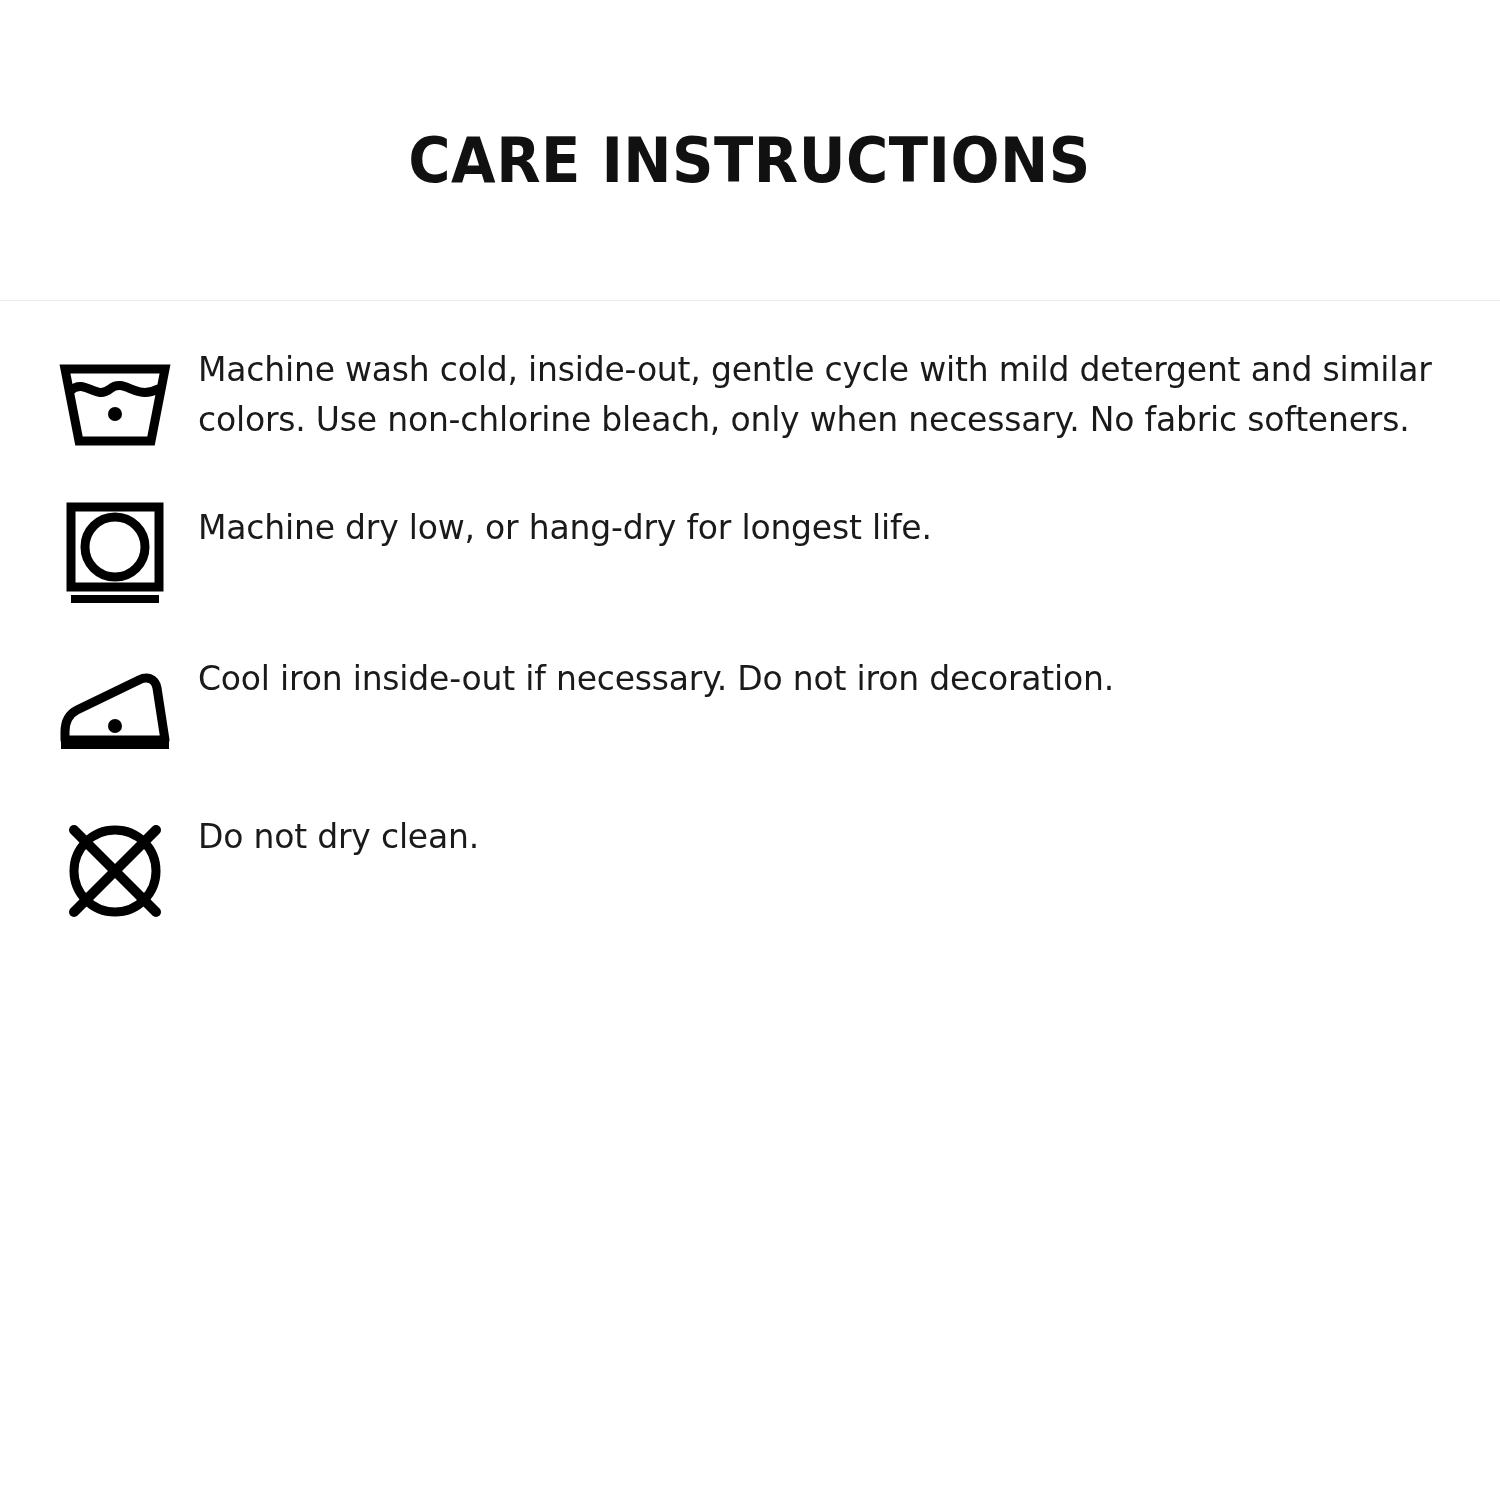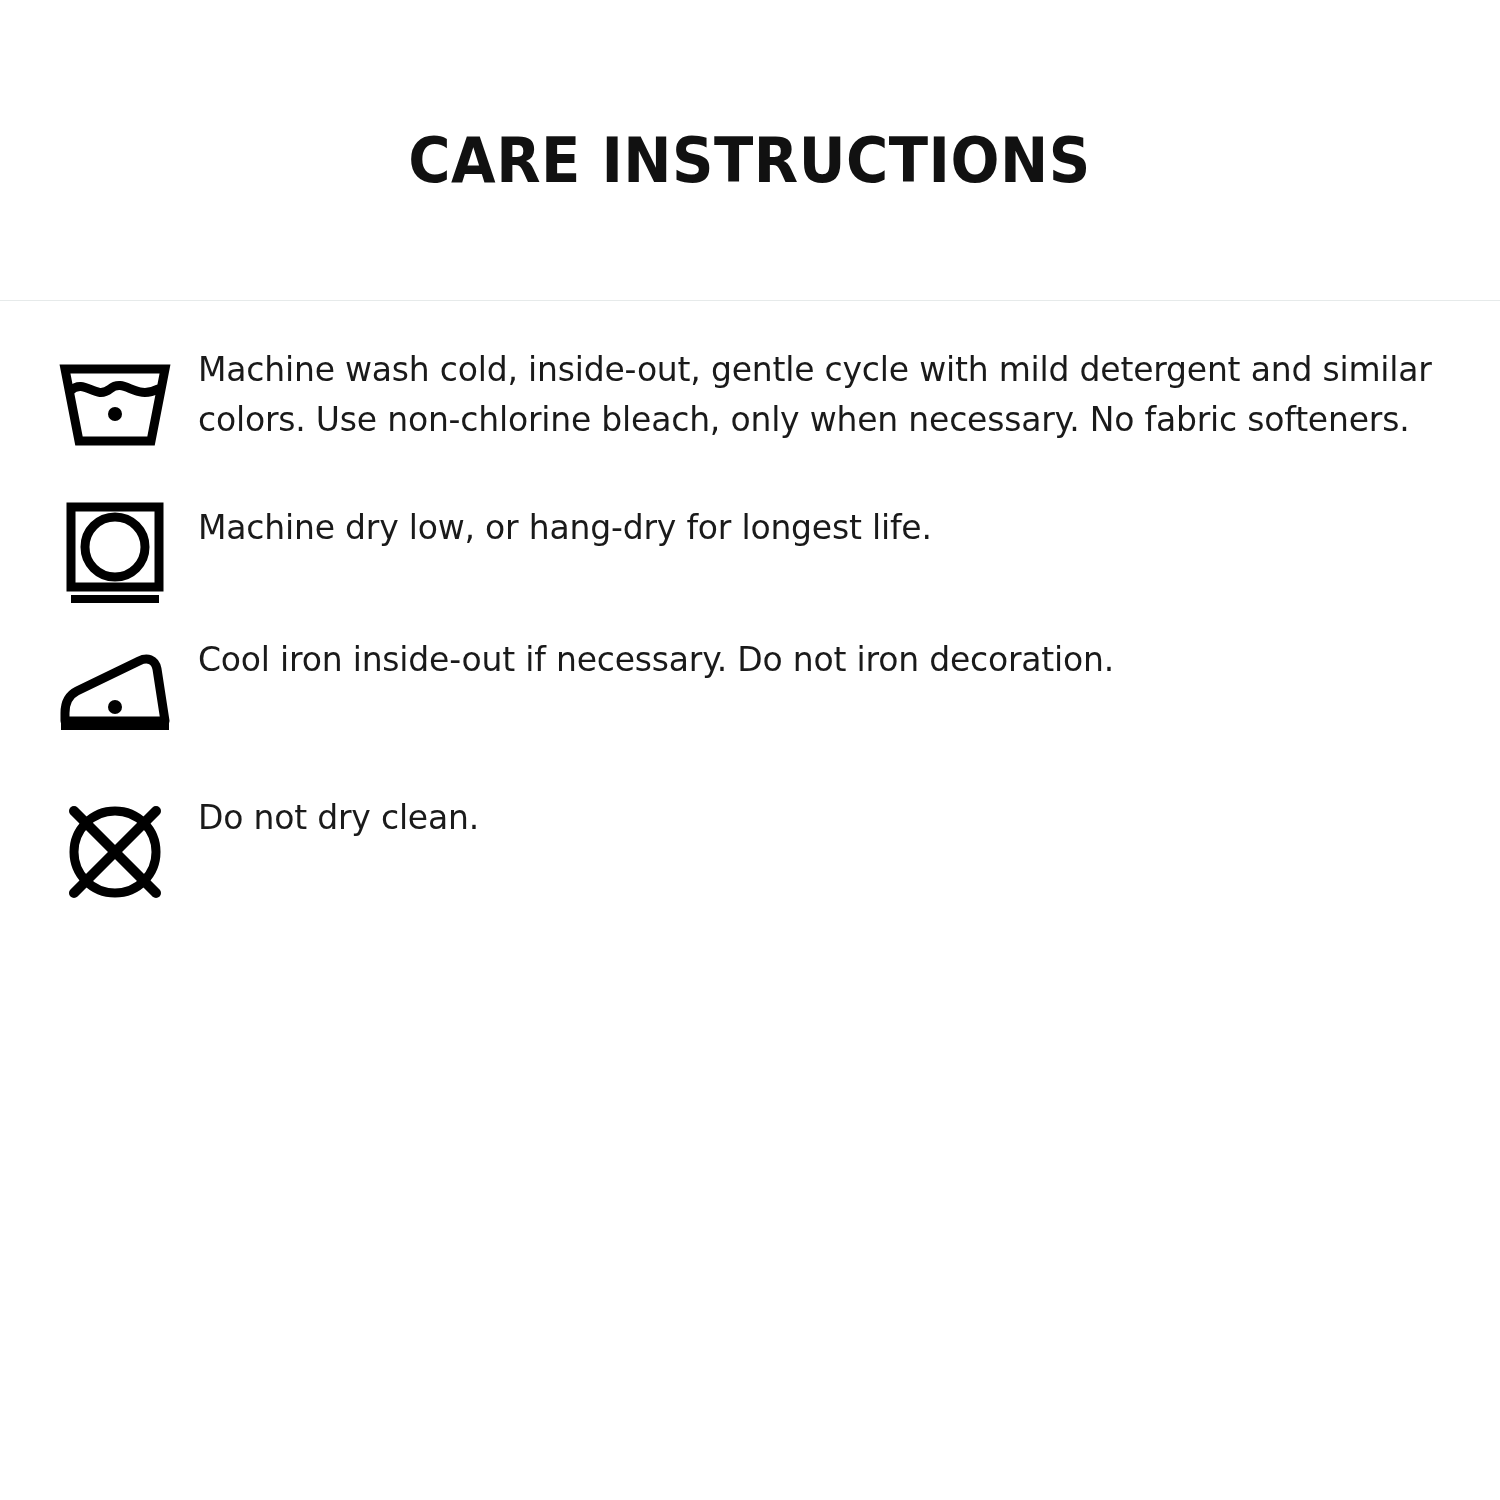--- a/index.html
+++ b/index.html
@@ -67,21 +67,21 @@
     padding-left: 8px;
     padding-right: 20px;
     font-size: 33px;
     line-height: 1.52;
     color: #1a1a1a;
     font-family: "DejaVu Sans", sans-serif;
     letter-spacing: -0.2px;
   }
   .row-wash  { }
   .row-dry   { margin-top: 48px; }
-  .row-iron  { margin-top: 26px; }
+  .row-iron  { margin-top: 45px; }
   .row-clean { margin-top: 58px; }
 
   .row-wash .icon-cell  { padding-top: 12px; }
   .row-dry .icon-cell   { padding-top: 2px; }
   .row-iron .icon-cell  { padding-top: 12px; }
   .row-clean .icon-cell { padding-top: 6px; }
 
   .row-wash .text-cell  { padding-top: 0; }
   .row-dry .text-cell   { padding-top: 6px; }
   .row-iron .text-cell  { padding-top: 0; }

